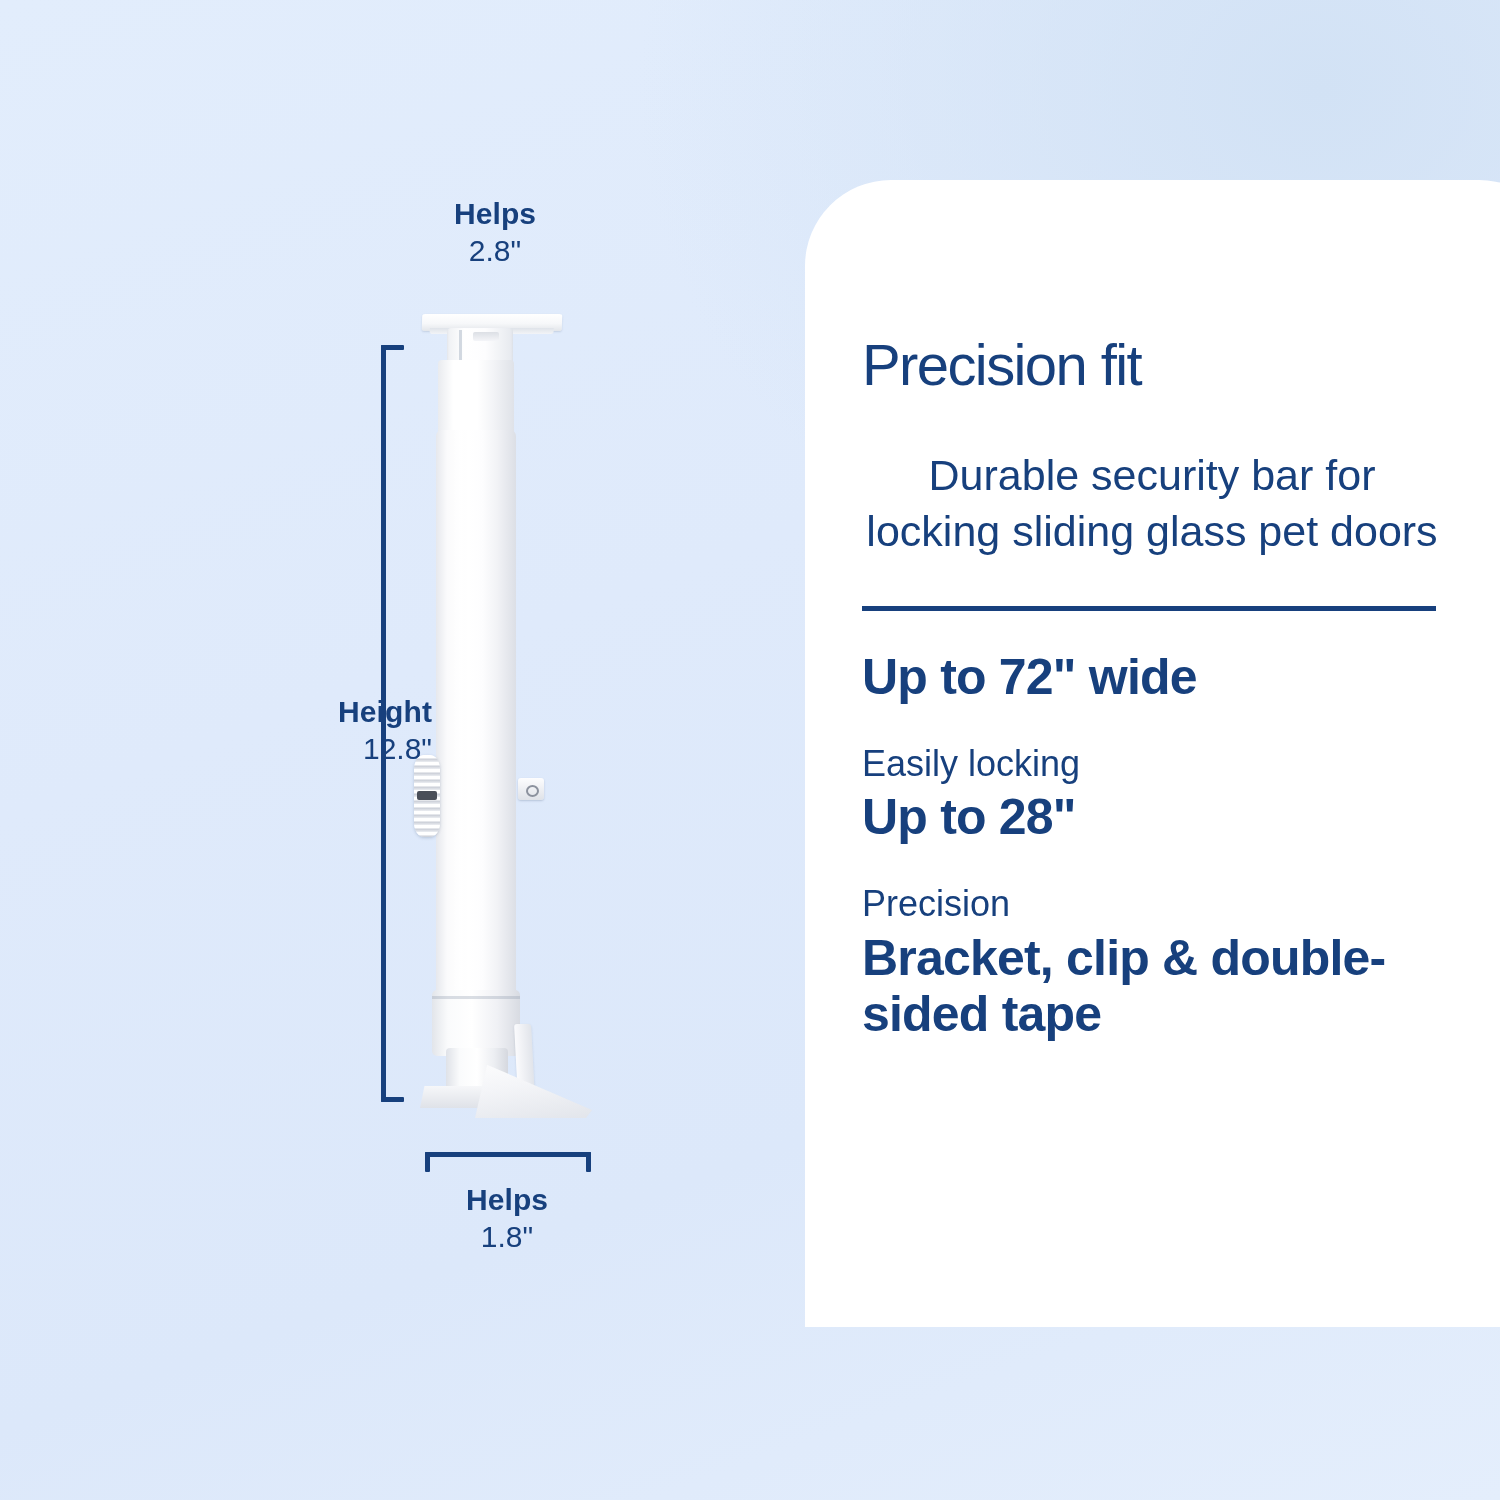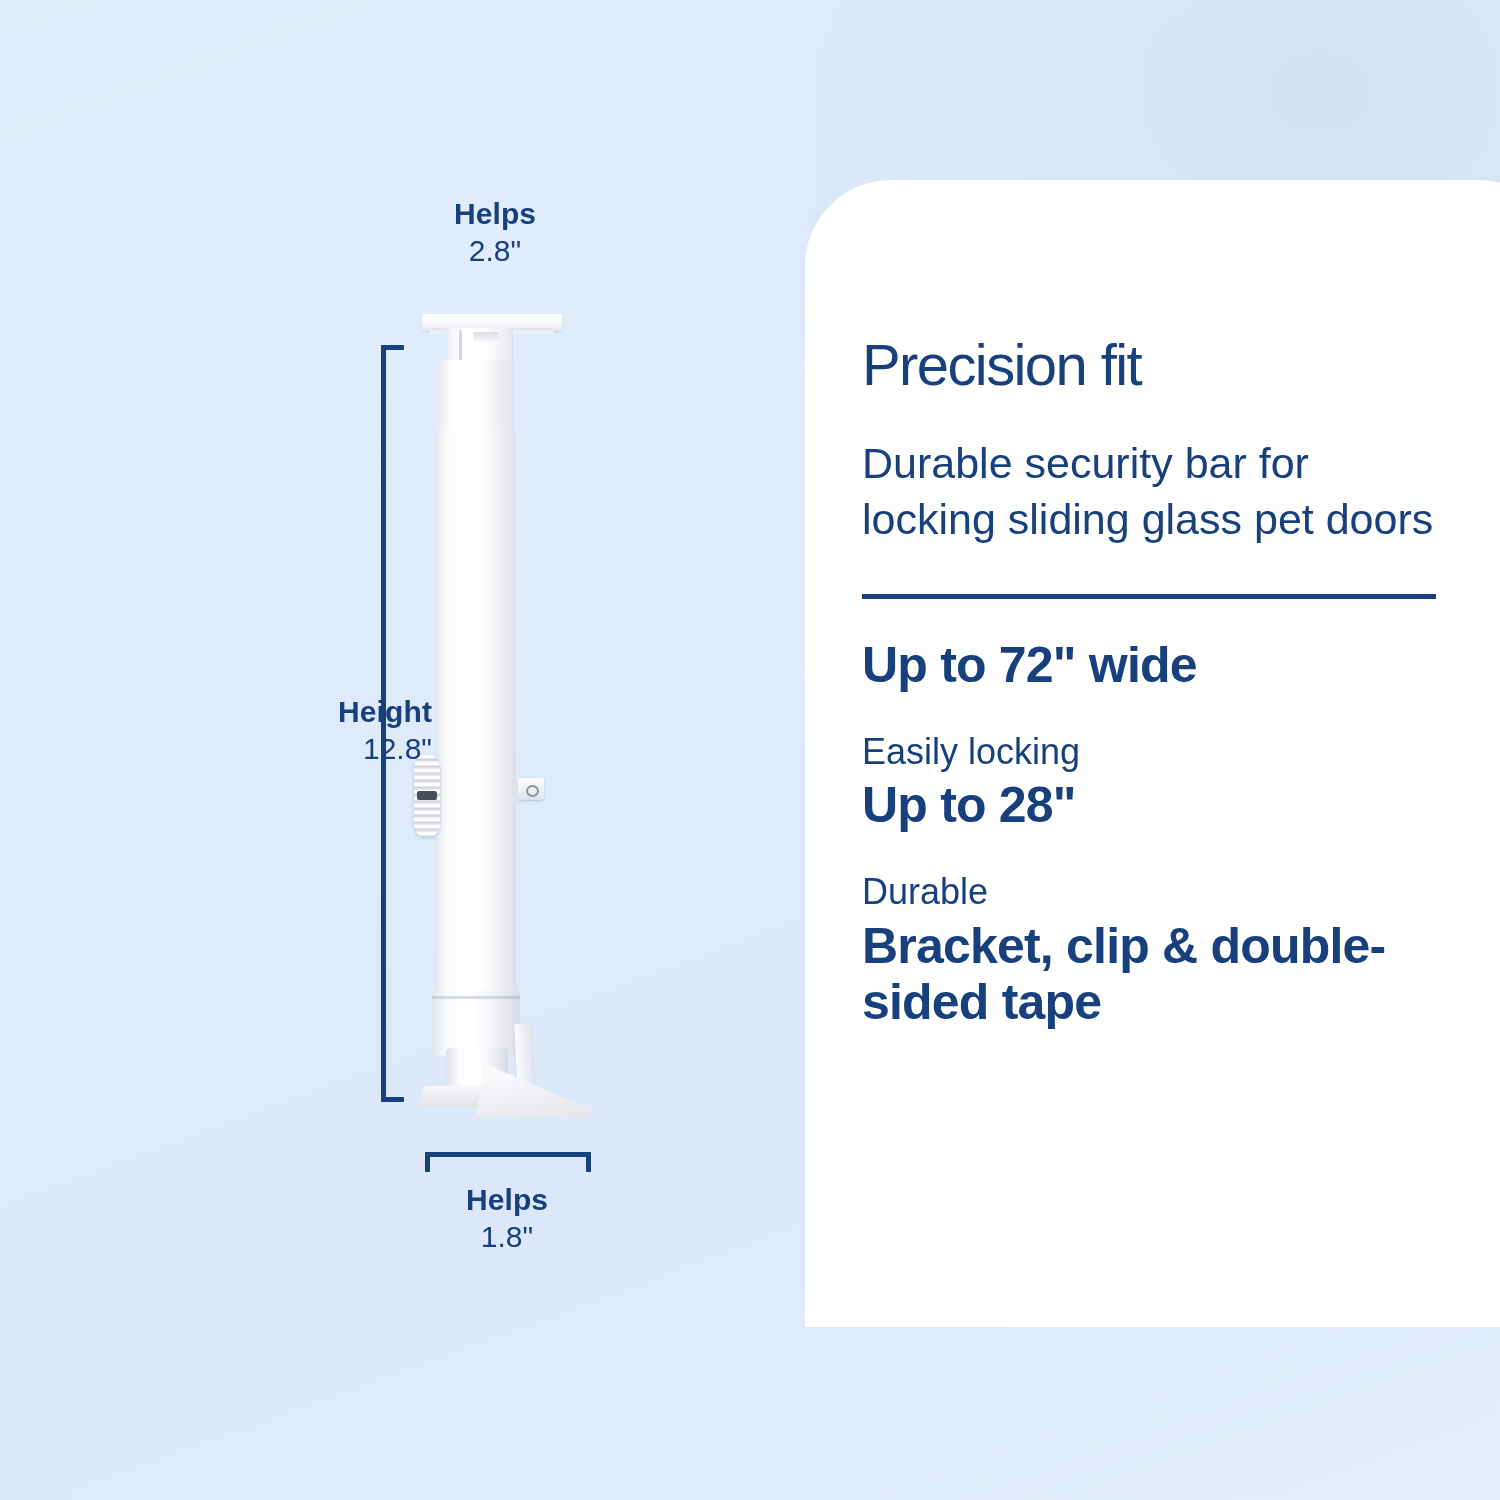--- a/index.html
+++ b/index.html
@@ -182,21 +182,21 @@
   }
 
   #card-inner { position:absolute; left:57px; top:155px; width:590px; }
 
   #headline {
     color:#17407d; font-size:58px; font-weight:normal;
     letter-spacing:-1.6px; line-height:1.05;
   }
   #subhead {
     color:#17407d; font-size:43px; font-weight:normal;
-    line-height:1.30; margin-top:40px; max-width:580px;
+    line-height:1.30; margin-top:52px; max-width:580px;text-align:center;
   }
 
   #divider { height:5px; background:#17407d; margin-top:46px; width:574px; }
 
   .feature { margin-top:38px; }
   .feature-label {
     color:#17407d; font-size:36px; font-weight:normal; line-height:1.18;
   }
   .feature-value {
     color:#17407d; font-size:50px; font-weight:bold;
@@ -255,20 +255,20 @@
       <div class="feature">
         <div class="feature-value">Up to 72" wide</div>
       </div>
 
       <div class="feature">
         <div class="feature-label">Easily locking</div>
         <div class="feature-value">Up to 28"</div>
       </div>
 
       <div class="feature">
-        <div class="feature-label">Durable</div>
+        <div class="feature-label">Precision</div>
         <div class="feature-value">Bracket, clip &amp; double-sided tape</div>
       </div>
 
     </div>
   </div>
 
 </div>
 
 </body></html>

